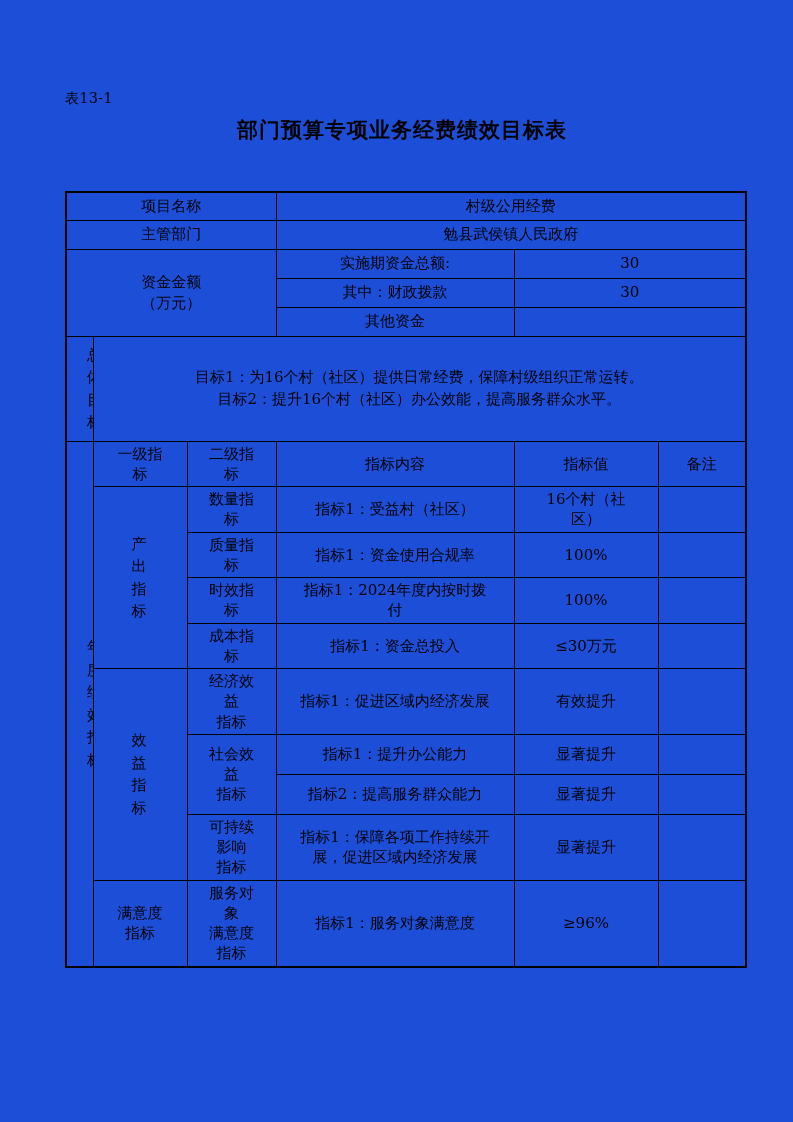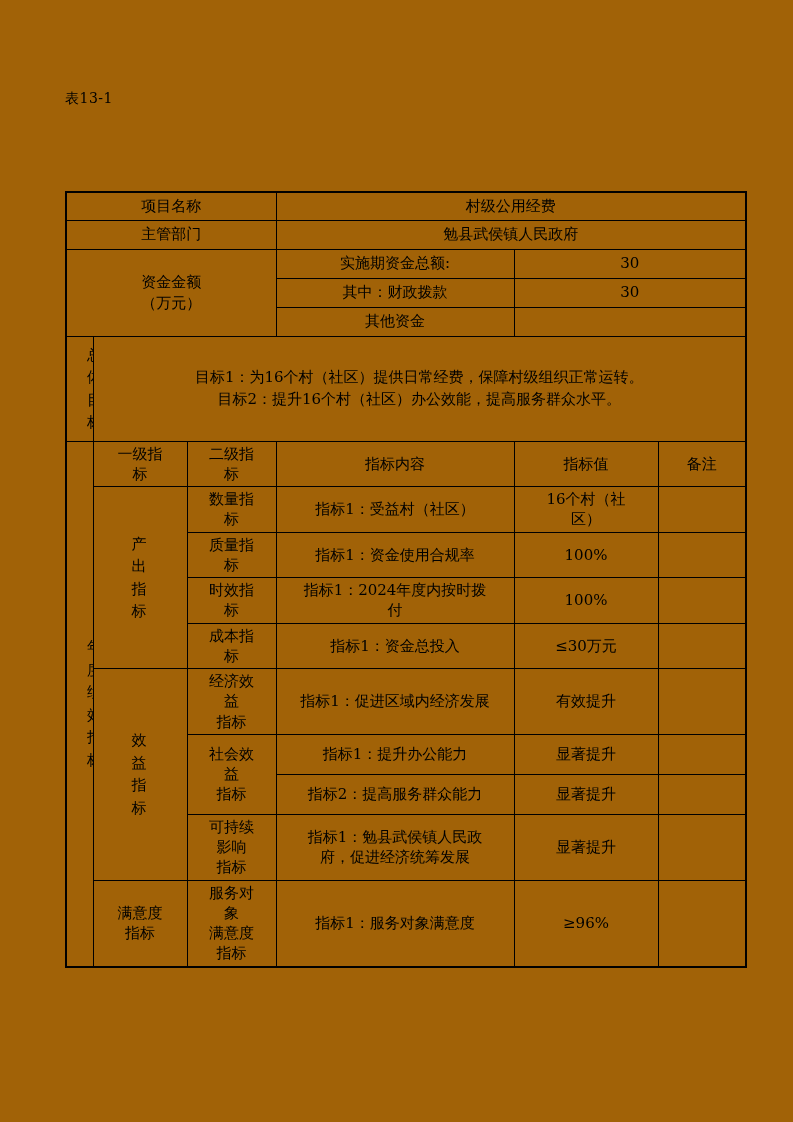--- a/index.html
+++ b/index.html
@@ -5,21 +5,21 @@
   * { margin: 0; padding: 0; box-sizing: border-box; }
   html, body { background: #ffffff; }
   body {
     width: 793px; height: 1122px;
     font-family: "DejaVu Serif", "Liberation Serif", serif;
     color: #000000;
   }
   .page {
     position: relative;
     width: 793px; height: 1122px;
-    background: #a16207;
+    background: #1d4ed8;
     overflow: hidden;
   }
   .table-label {
     position: absolute;
     left: 65px; top: 90px;
     font-size: 14px;
     letter-spacing: 0.5px;
   }
   .doc-title {
     position: absolute;
@@ -63,20 +63,21 @@
     font-size: 15px;
   }
 </style>
 </head>
 <body>
 
 <div class="page">
 
   <div class="table-label">表13-1</div>
 
+  <div class="doc-title">部门预算专项业务经费绩效目标表</div>
 
   <table class="main">
     <colgroup>
       <col style="width:27px">
         <col style="width:94px">
         <col style="width:89px">
       <col style="width:238px">
         <col style="width:144px">
         <col style="width:88px">
     </colgroup>
@@ -174,21 +175,21 @@
       <td></td>
     </tr>
     <tr style="height:40px">
       <td class="content-cell">指标2：提高服务群众能力</td>
       <td class="value-cell">显著提升</td>
       <td></td>
     </tr>
     <tr style="height:47px">
       <td class="pre">可持续影响
 指标</td>
-      <td class="content-cell">指标1：勉县武侯镇人民政府，促进经济统筹发展</td>
+      <td class="content-cell">指标1：保障各项工作持续开展，促进区域内经济发展</td>
       <td class="value-cell">显著提升</td>
       <td></td>
     </tr>
 
     <tr style="height:40px">
       <td>满意度指标</td>
       <td class="pre">服务对象
 满意度指标</td>
       <td class="content-cell">指标1：服务对象满意度</td>
       <td class="value-cell">≥96%</td>

